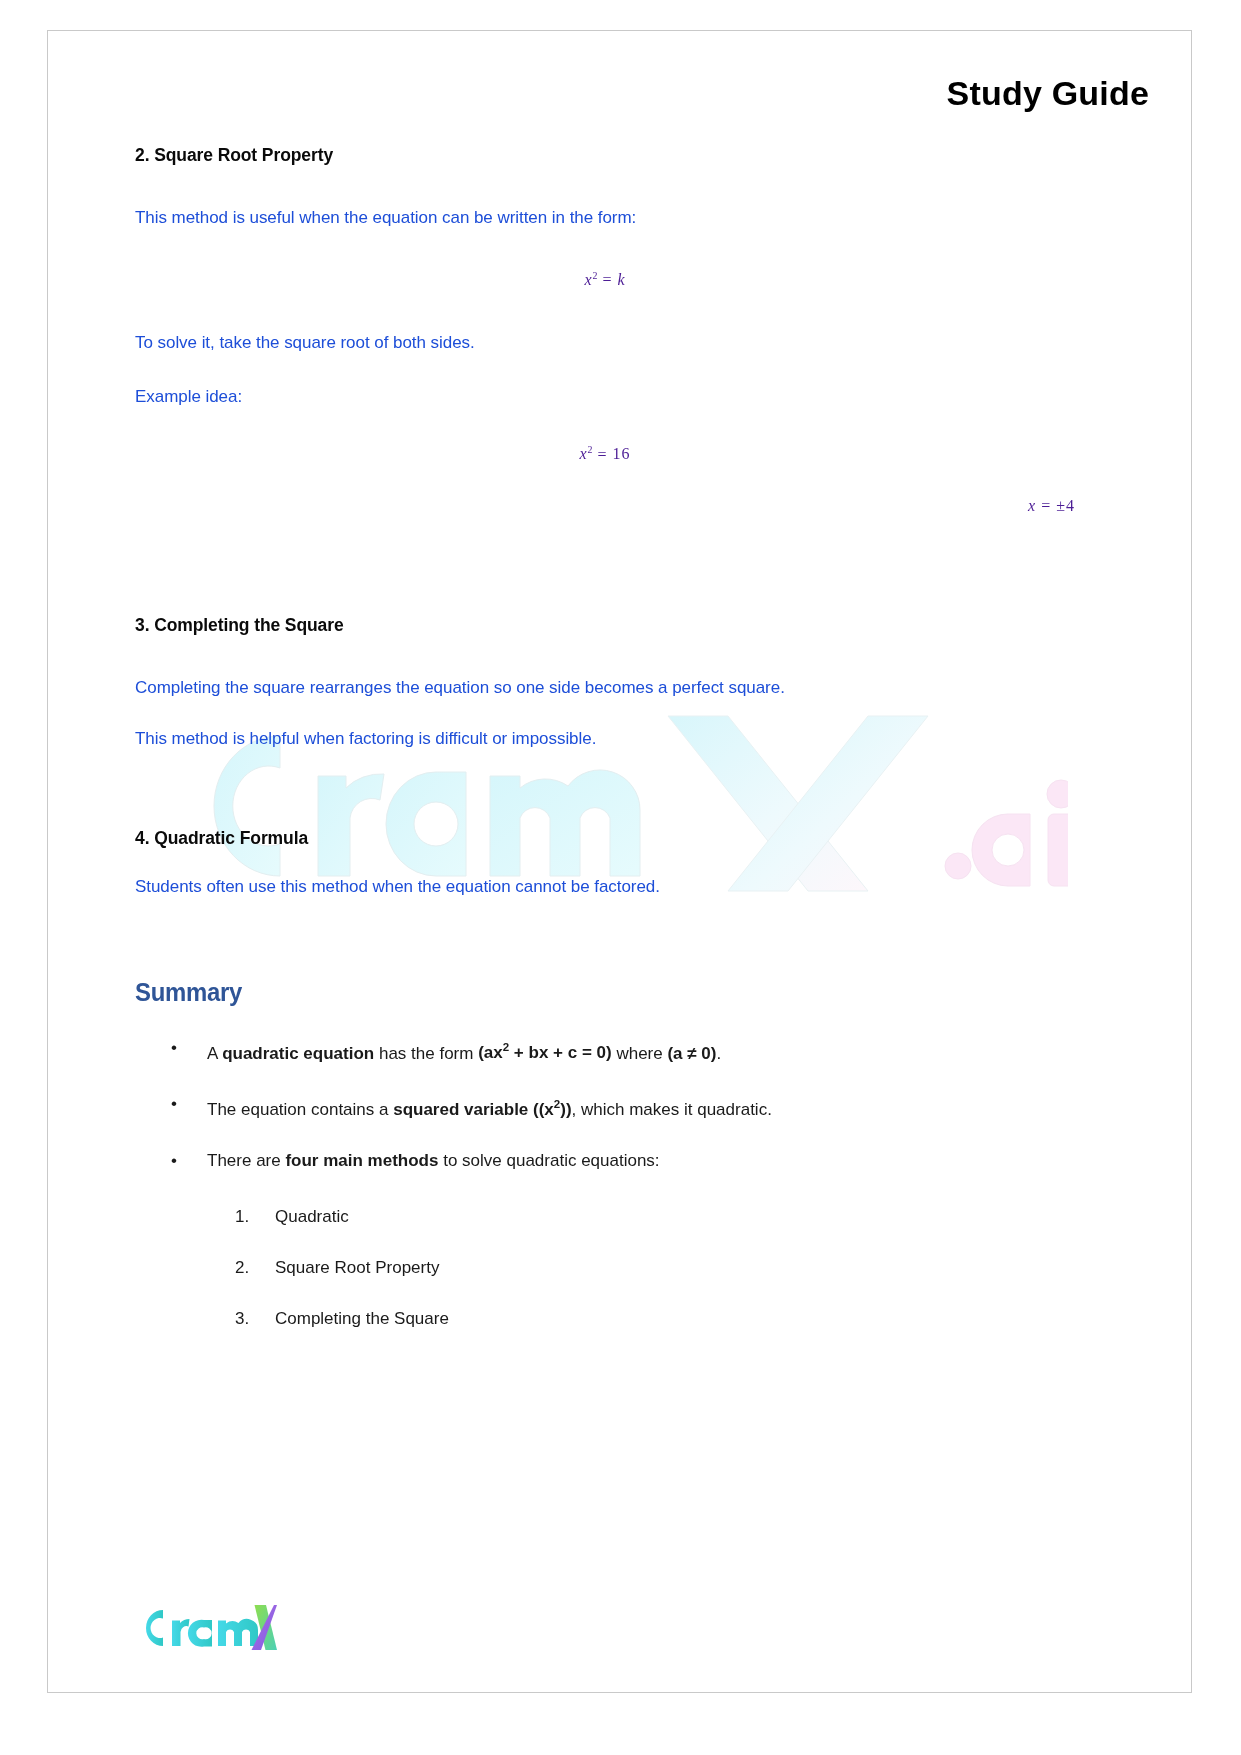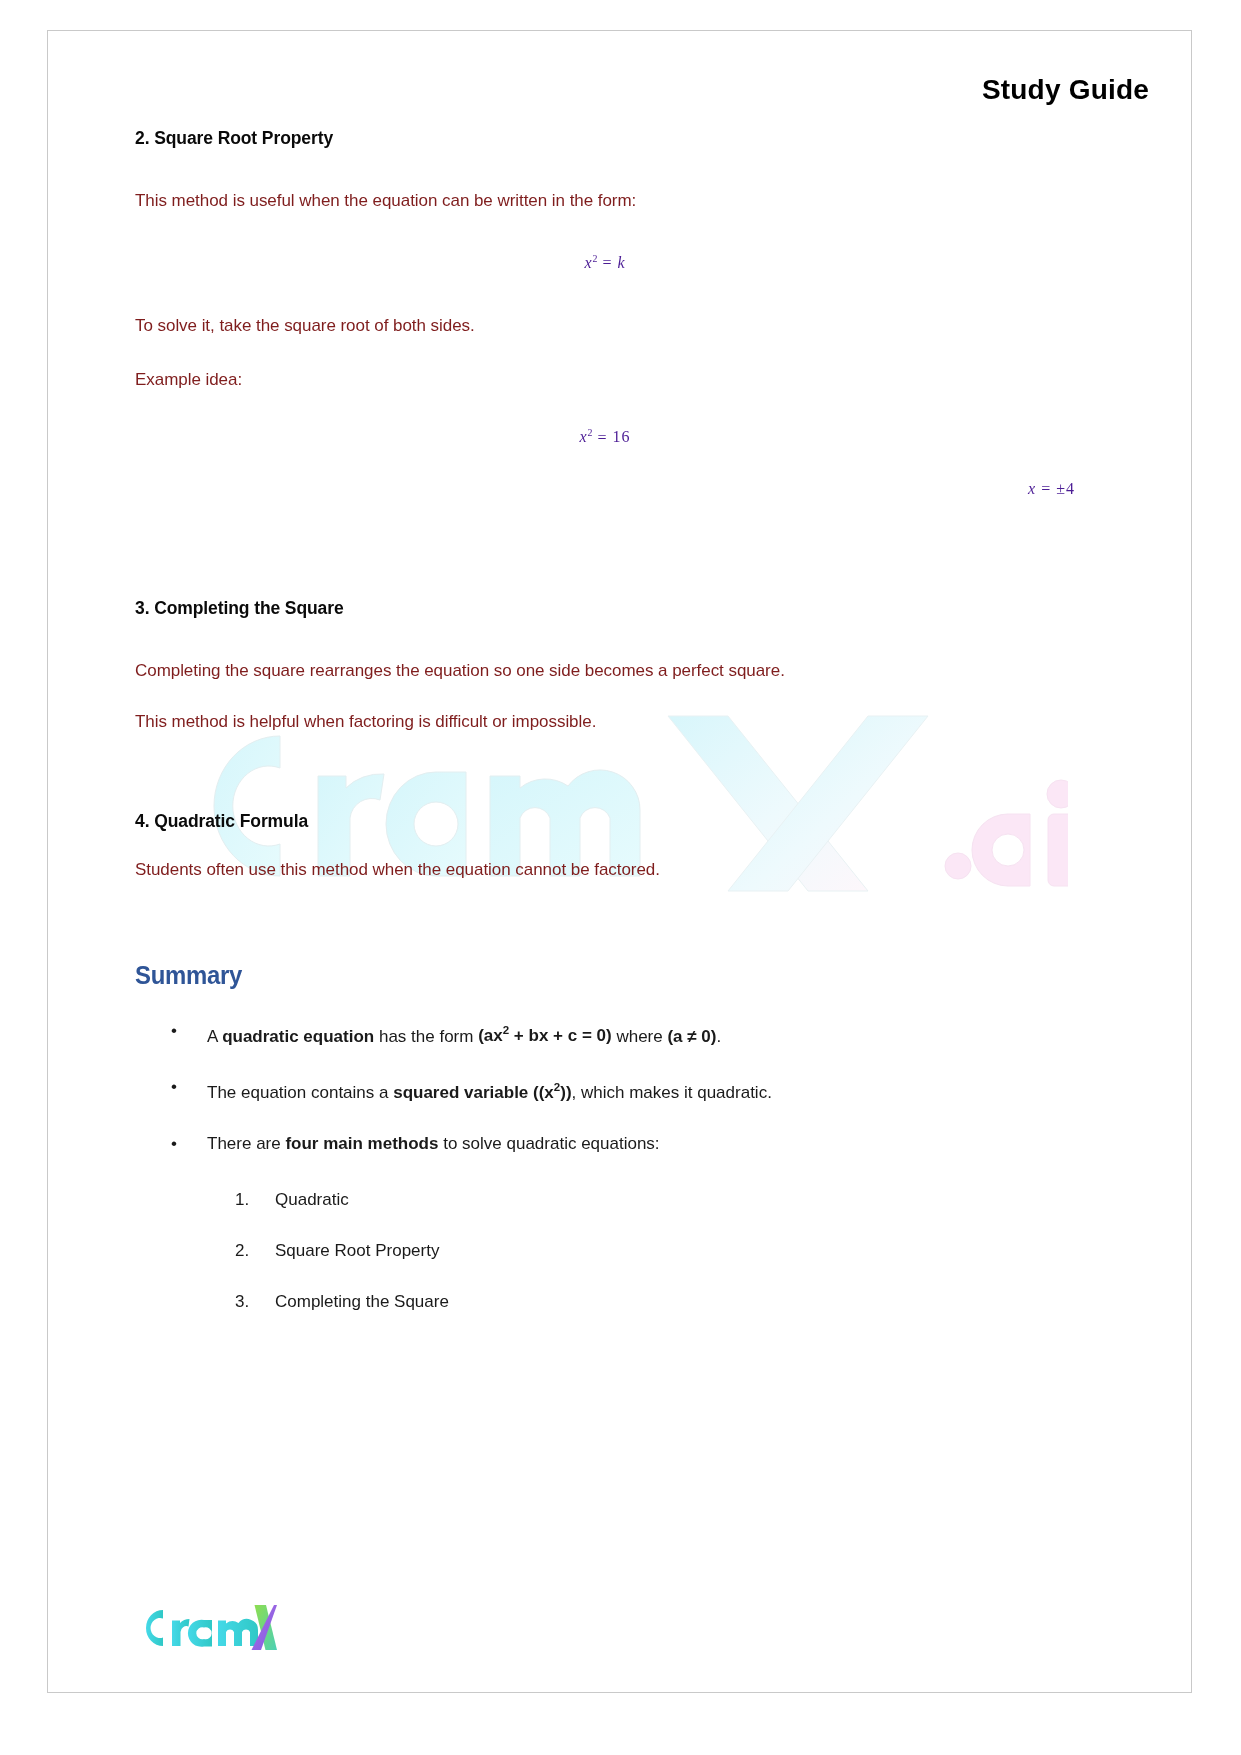--- a/index.html
+++ b/index.html
@@ -44,46 +44,46 @@
   .content {
     position: relative;
     z-index: 2;
     padding: 0;
   }
 
   .doc-title {
     position: absolute;
     right: 42px;
     top: 43px;
-    font-size: 28px;
+    font-size: 34px;
     font-weight: bold;
     letter-spacing: 0.2px;
     color: #000000;
     white-space: nowrap;
   }
 
   .body-col {
     position: absolute;
     left: 87px;
-    top: 83px;
+    top: 100px;
     width: 940px;
   }
 
   h2.section {
     font-size: 17.5px;
     font-weight: bold;
     color: #0a0a0a;
     margin: 0 0 0 0;
     letter-spacing: -0.1px;
   }
 
   p.para {
     font-size: 17px;
     line-height: 28px;
-    color: #7f1d1d;
+    color: #1d4ed8;
     margin: 0;
     letter-spacing: -0.05px;
   }
 
   .math {
     font-family: "Liberation Serif", "DejaVu Serif", serif;
     font-style: italic;
     font-size: 16px;
     color: #4c1d95;
     text-align: center;

